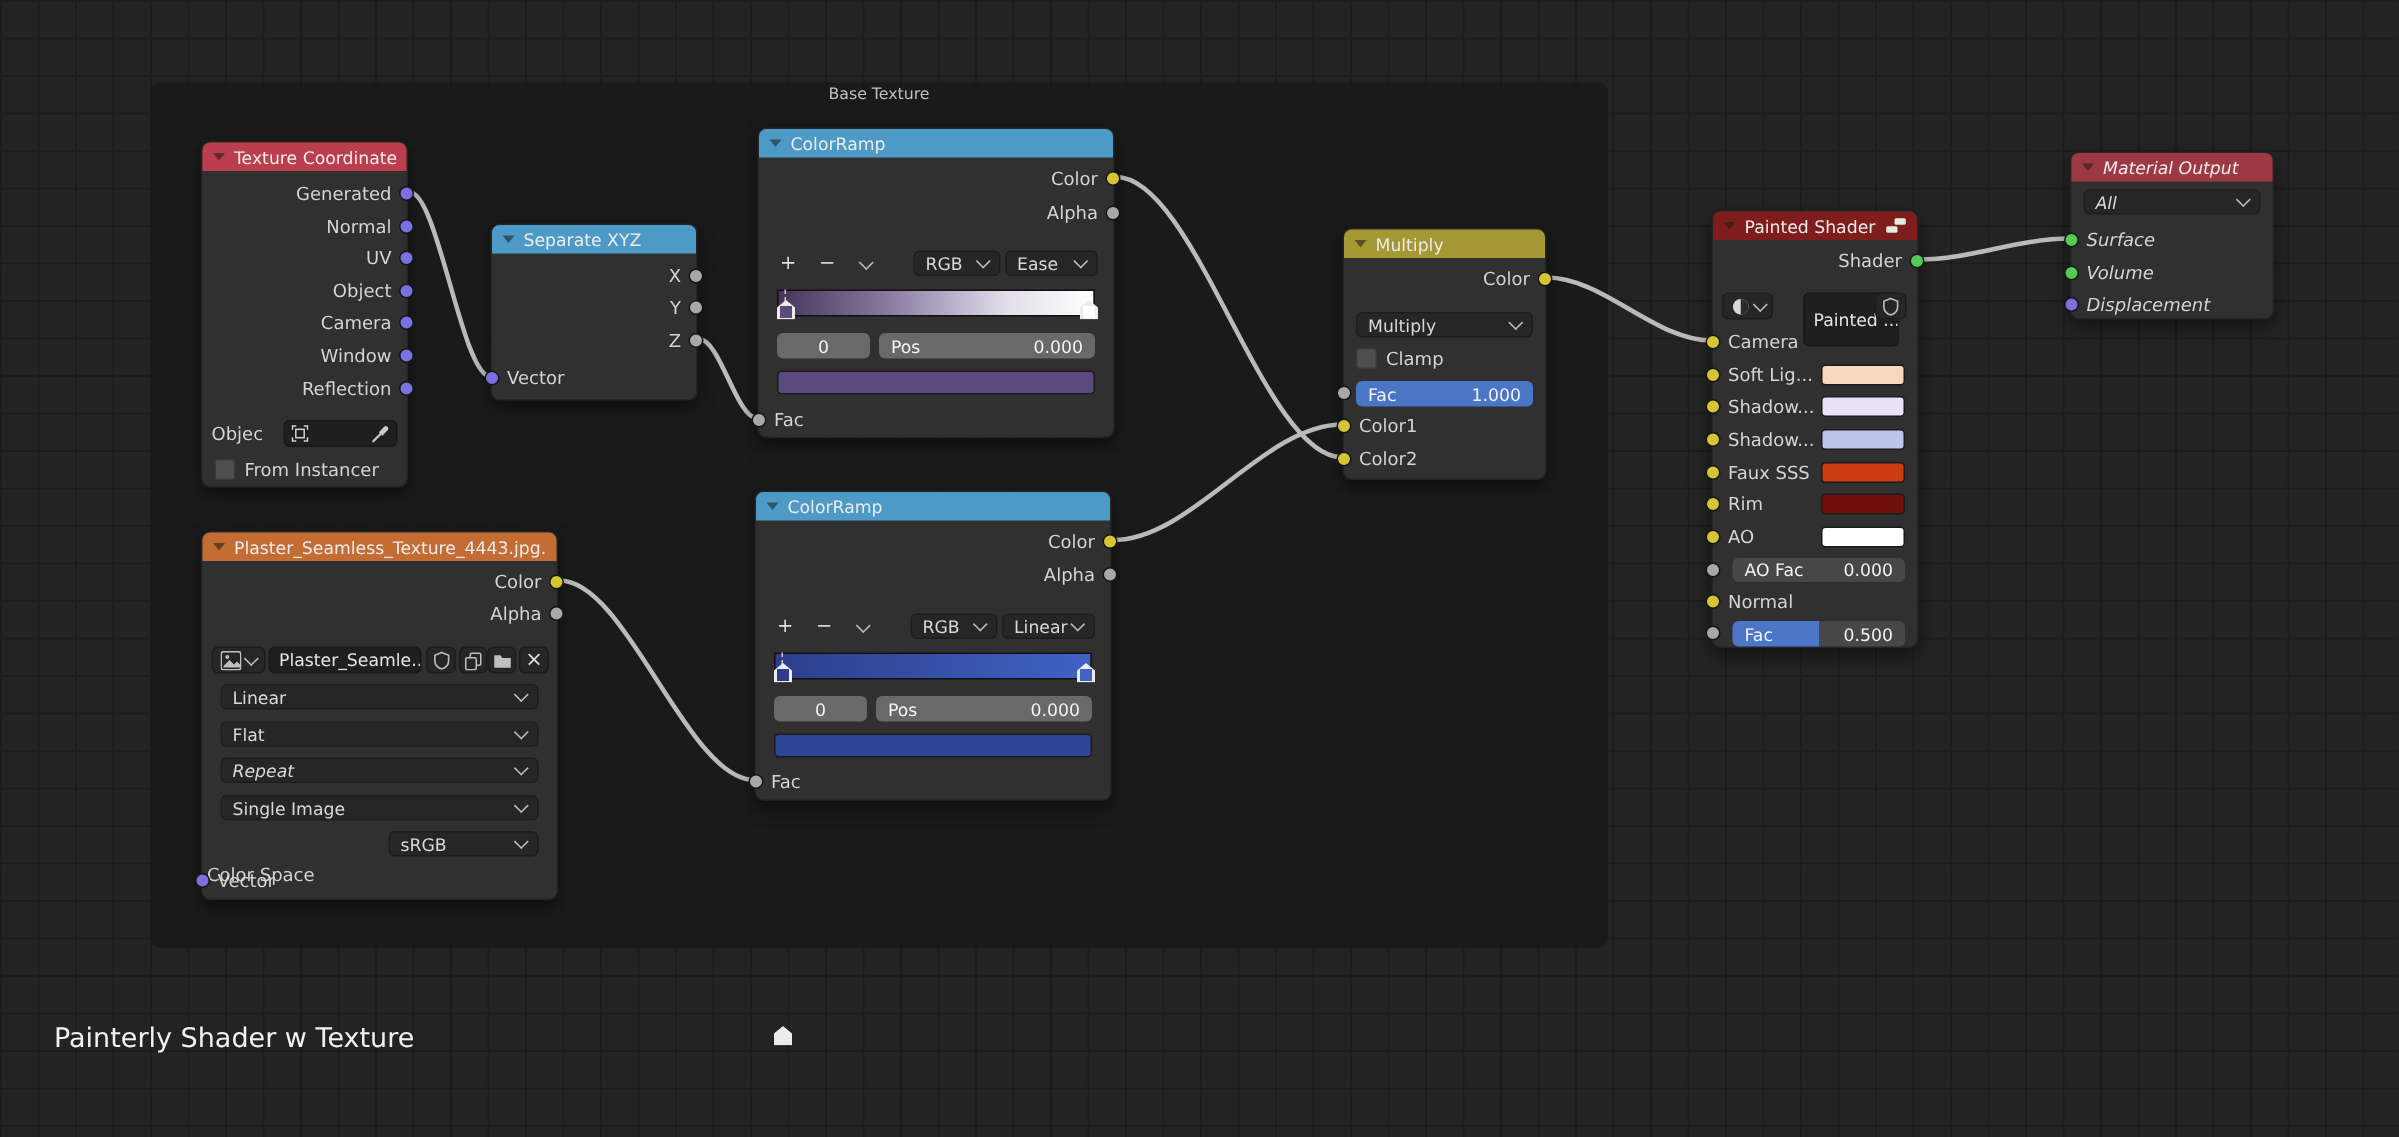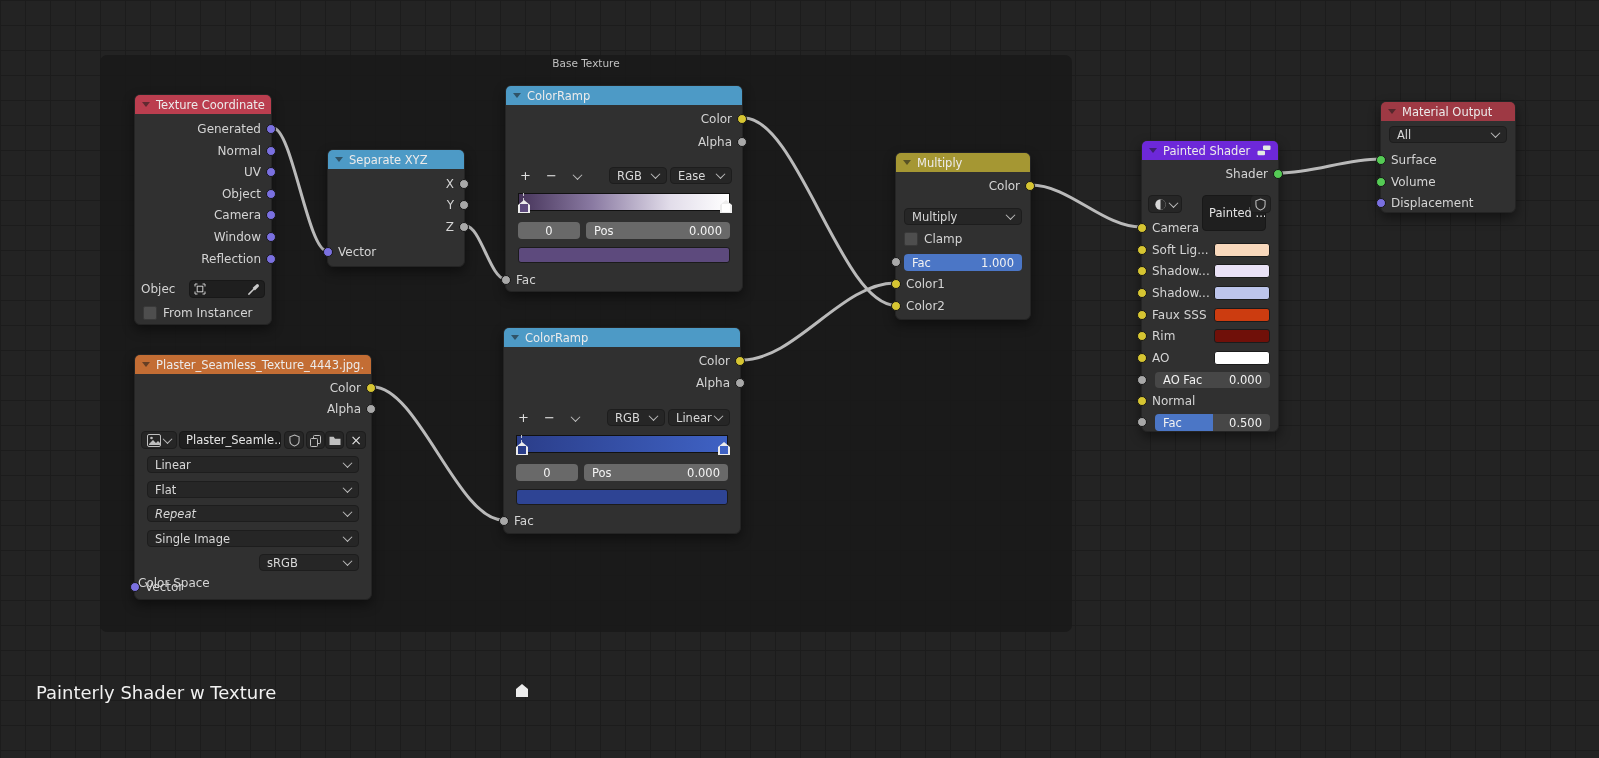--- a/index.html
+++ b/index.html
@@ -346,21 +346,21 @@
   <div class="r" style="top:144px">
       <span>Color2</span>
     </div>
   <span class="sock" style="right: -5px; top: 28px; background: rgb(214, 197, 50);"></span>
   <span class="sock" style="left: -5px; top: 104px; background: rgb(168, 168, 168);"></span>
   <span class="sock" style="left: -5px; top: 126px; background: rgb(214, 197, 50);"></span>
   <span class="sock" style="left: -5px; top: 148px; background: rgb(214, 197, 50);"></span>
 </div>
 
 <div class="node" style="left:1141px;top:140px;width:138px;height:292px;">
-  <div class="hdr" style="background: #6d28d9;">
+  <div class="hdr" style="background: #7f1d1d;">
     <span class="tri"></span>
     <span>Painted Shader</span>
     <span style="margin-left:auto;display:flex;">
       <svg width="14" height="11" viewBox="0 0 14 11">
           <rect x="6" y="0.5" width="7.5" height="4.4" rx="1" fill="#e2ece2"></rect>
           <rect x="0.5" y="5.8" width="7.5" height="4.4" rx="1" fill="#e2ece2"></rect>
         </svg>
     </span>
   </div>
   <div class="r jr" style="top:24px">
@@ -433,21 +433,21 @@
   <span class="sock" style="left: -5px; top: 125px; background: rgb(214, 197, 50);"></span>
   <span class="sock" style="left: -5px; top: 147px; background: rgb(214, 197, 50);"></span>
   <span class="sock" style="left: -5px; top: 169px; background: rgb(214, 197, 50);"></span>
   <span class="sock" style="left: -5px; top: 190px; background: rgb(214, 197, 50);"></span>
   <span class="sock" style="left: -5px; top: 212px; background: rgb(214, 197, 50);"></span>
   <span class="sock" style="left: -5px; top: 234px; background: rgb(168, 168, 168);"></span>
   <span class="sock" style="left: -5px; top: 255px; background: rgb(214, 197, 50);"></span>
   <span class="sock" style="left: -5px; top: 276px; background: rgb(168, 168, 168);"></span>
 </div>
 
-<div class="node" style="left:1380px;top:101px;width:136px;height:112px;">
+<div class="node" style="left:1380px;top:101px;width:136px;height:112px;font-style:italic;">
   <div class="hdr" style="background: rgb(158, 57, 68);">
     <span class="tri"></span>
     <span>Material Output</span>
   </div>
   <div class="dd" style="left:8px;right:8px;top:24px;height:17px;gap:24px;">
     <span>All</span>
       <span class="chev"></span>
   </div>
   <div class="r" style="top:49px">
       <span>Surface</span>

